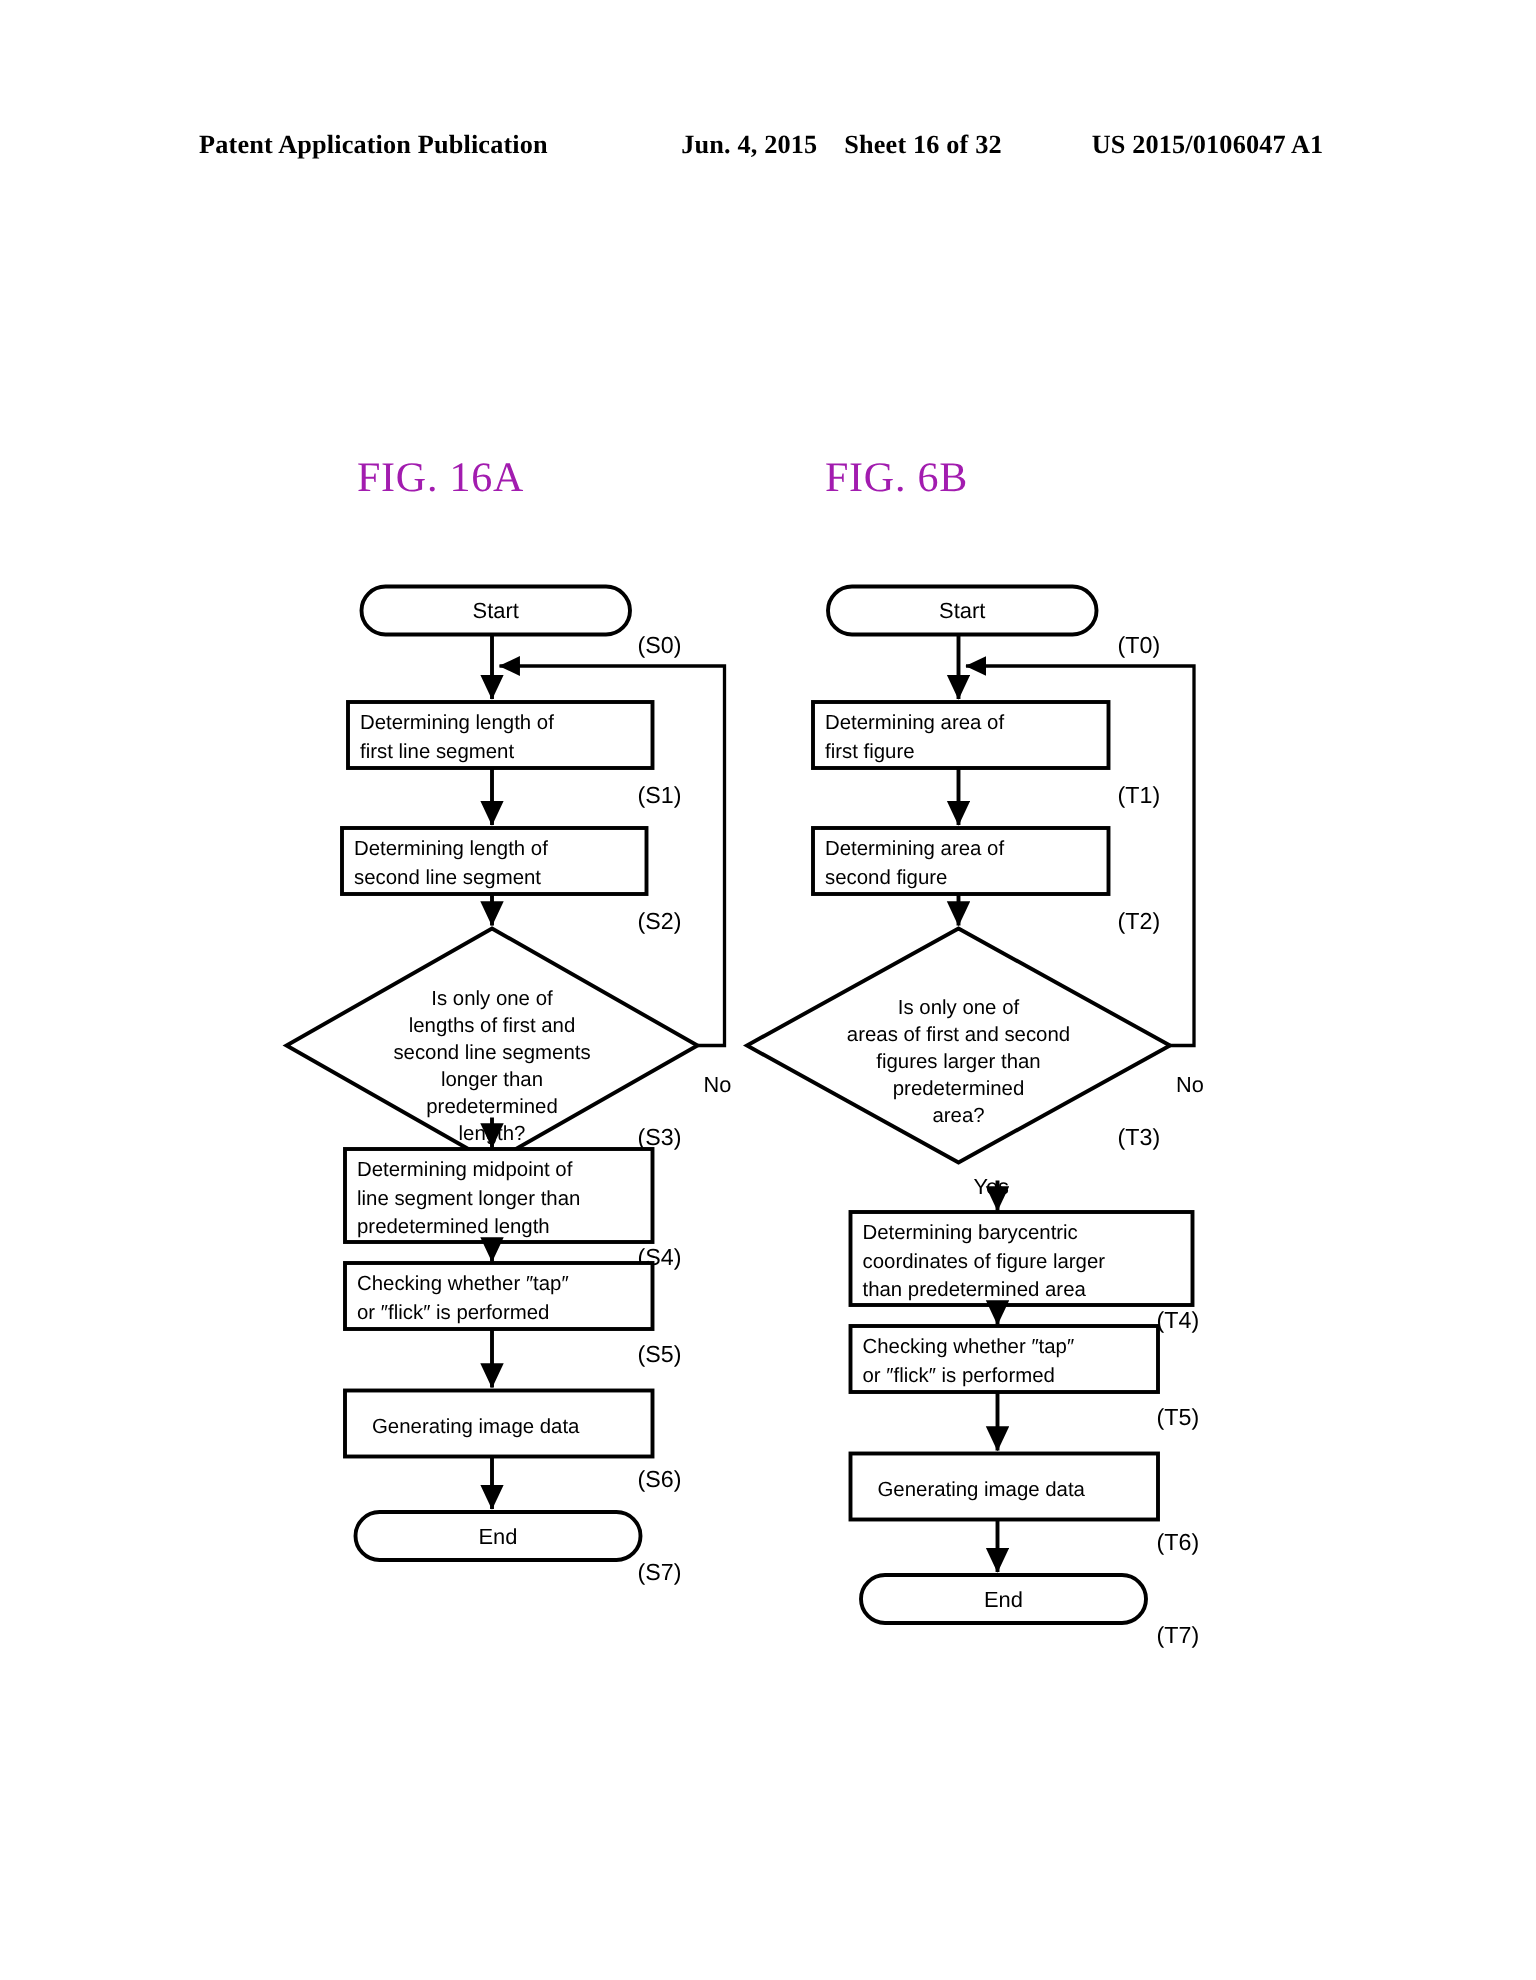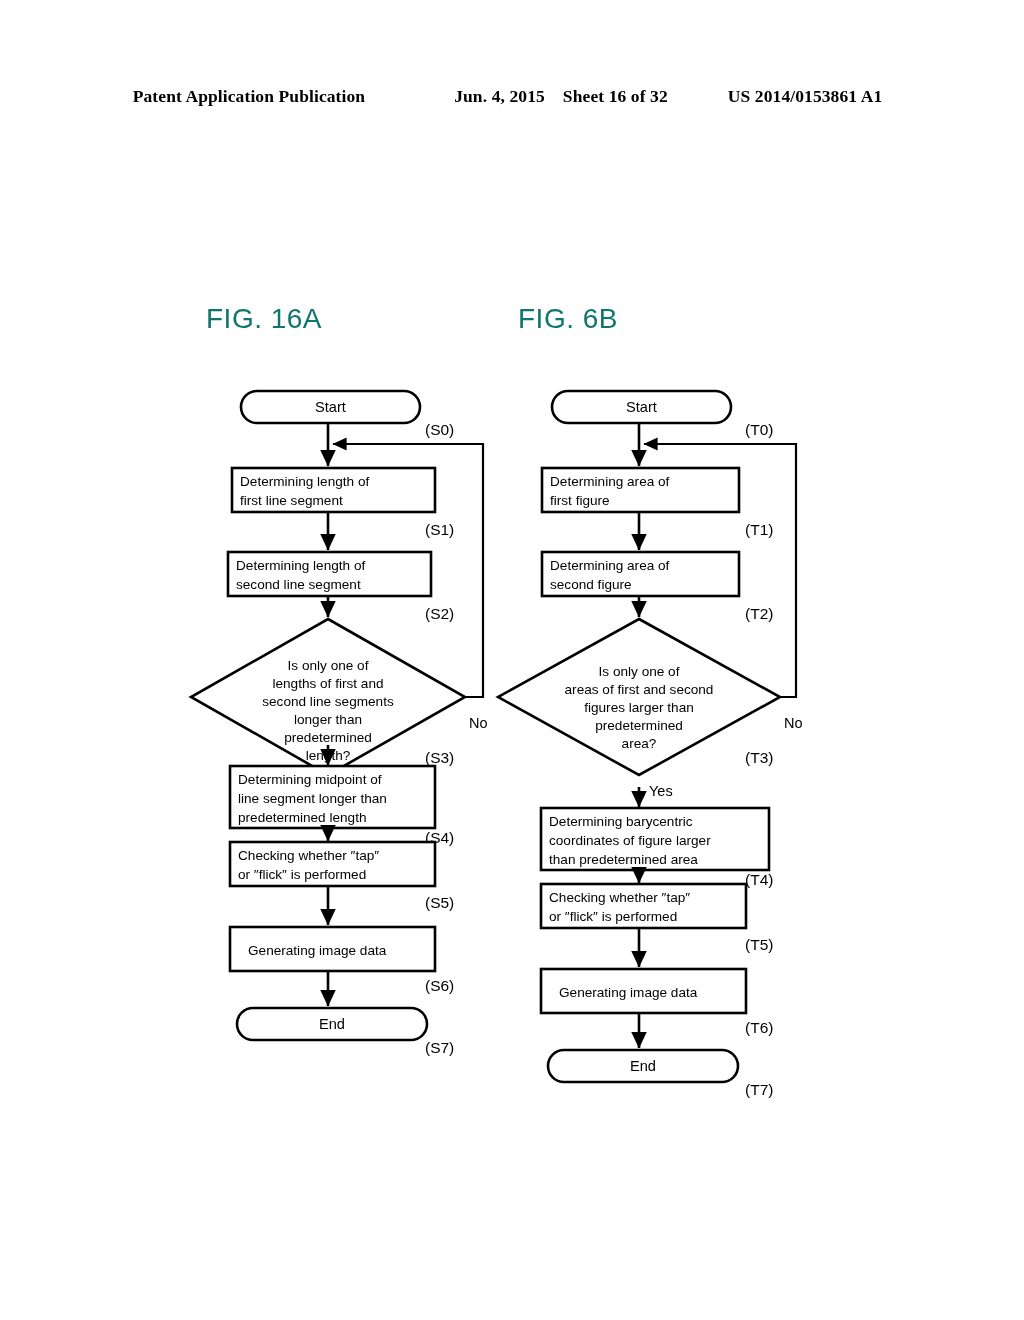--- a/index.html
+++ b/index.html
@@ -32,25 +32,26 @@
     white-space: pre;
   }
   #page-header .hdr-pub   { margin-right: 42px; }
   #page-header .hdr-date  { margin-right: 18px; margin-left: 47px; }
   #page-header .hdr-sheet { margin-right: 60px; }
   #page-header .hdr-num   { }
 
   
   .fig-title {
     position: absolute;
-    font-family: Liberation Sans, sans-serif;
+    font-family: Liberation Serif, serif;
     font-size: 28px;
     letter-spacing: 0.5px;
-    color: #0f766e;
+    color: #a21caf;
     white-space: nowrap;
+    margin-left: 32px;
   }
   #fig-title-a { left: 206px; top: 303px; }
   #fig-title-b { left: 518px; top: 303px; }
 
   
   .flowchart {
     position: absolute;
     top: 372px;
   }
   #flowchart-a { left: 170px; }
@@ -99,21 +100,21 @@
     fill: #000000;
   }
 </style>
 </head>
 <body>
 
 <div id="page-header">
   <span class="hdr-pub">Patent Application Publication</span>
   <span class="hdr-date">Jun. 4, 2015</span>
   <span class="hdr-sheet">Sheet 16 of 32</span>
-  <span class="hdr-num">US 2014/0153861 A1</span>
+  <span class="hdr-num">US 2015/0106047 A1</span>
 </div>
 
 <div class="fig-title" id="fig-title-a">FIG. 16A</div>
 <div class="fig-title" id="fig-title-b">FIG. 6B</div>
 
 <div class="flowchart" id="flowchart-a">
   <svg width="330" height="360" viewBox="0 0 330 360">
     <defs>
       <marker id="arrowA" markerWidth="9" markerHeight="9" refX="6.2" refY="3" orient="auto" markerUnits="strokeWidth">
         <path d="M0,0 L0,6 L6.4,3 z" fill="#000000"></path>
@@ -257,21 +258,21 @@
       <text class="diamond-text" x="159" y="376">area?</text>
     </g>
     <text class="step-label" x="265" y="391">(T3)</text>
     <text class="branch-label" x="304" y="356">No</text>
     <text class="branch-label" x="169" y="424">Yes</text>
 
     <path class="conn-loop" d="M300,325 L316,325 L316,72 L164,72" marker-end="url(#arrowBL)"></path>
   </svg>
 </div>
 
-<div class="flowchart" id="flowchart-b2" style="left:480px; top:795px;">
+<div class="flowchart" id="flowchart-b2" style="left:506px; top:795px;">
   <svg width="340" height="300" viewBox="0 0 340 300">
     <defs>
       <marker id="arrowB2" markerWidth="9" markerHeight="9" refX="6.2" refY="3" orient="auto" markerUnits="strokeWidth">
         <path d="M0,0 L0,6 L6.4,3 z" fill="#000000"></path>
       </marker>
     </defs>
 
     <path class="conn" d="M159,-8 L159,12" marker-end="url(#arrowB2)"></path>
 
     <g>

